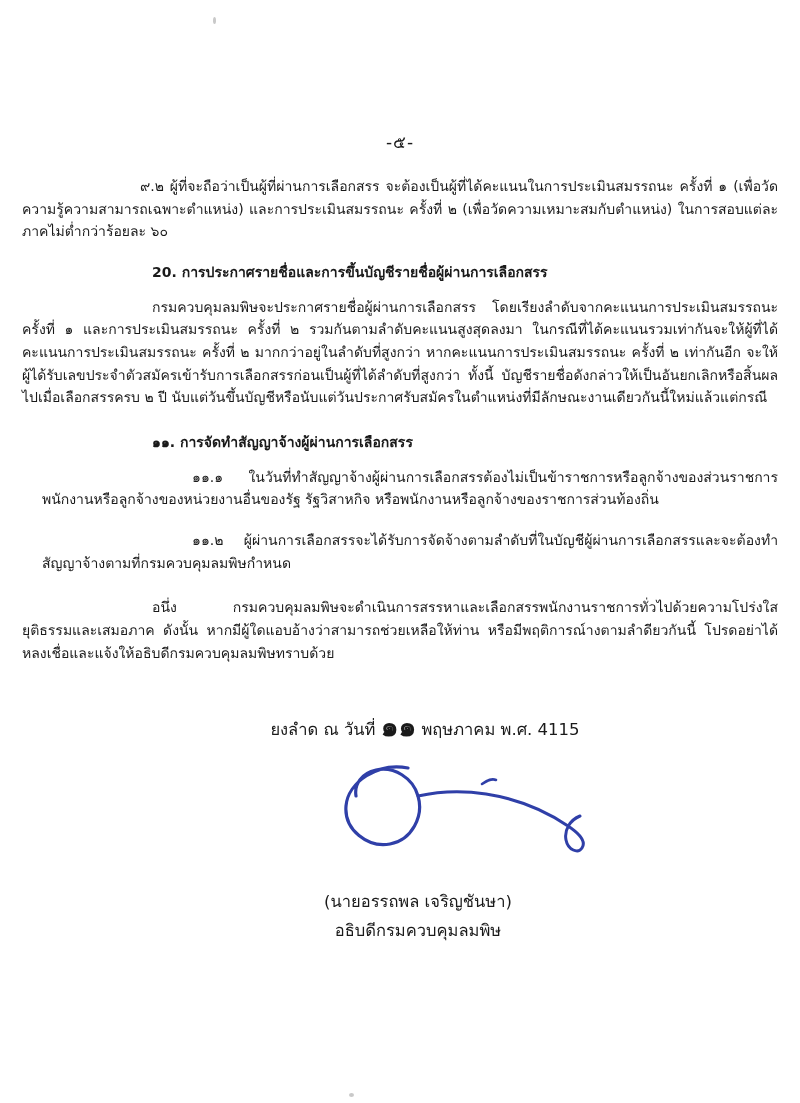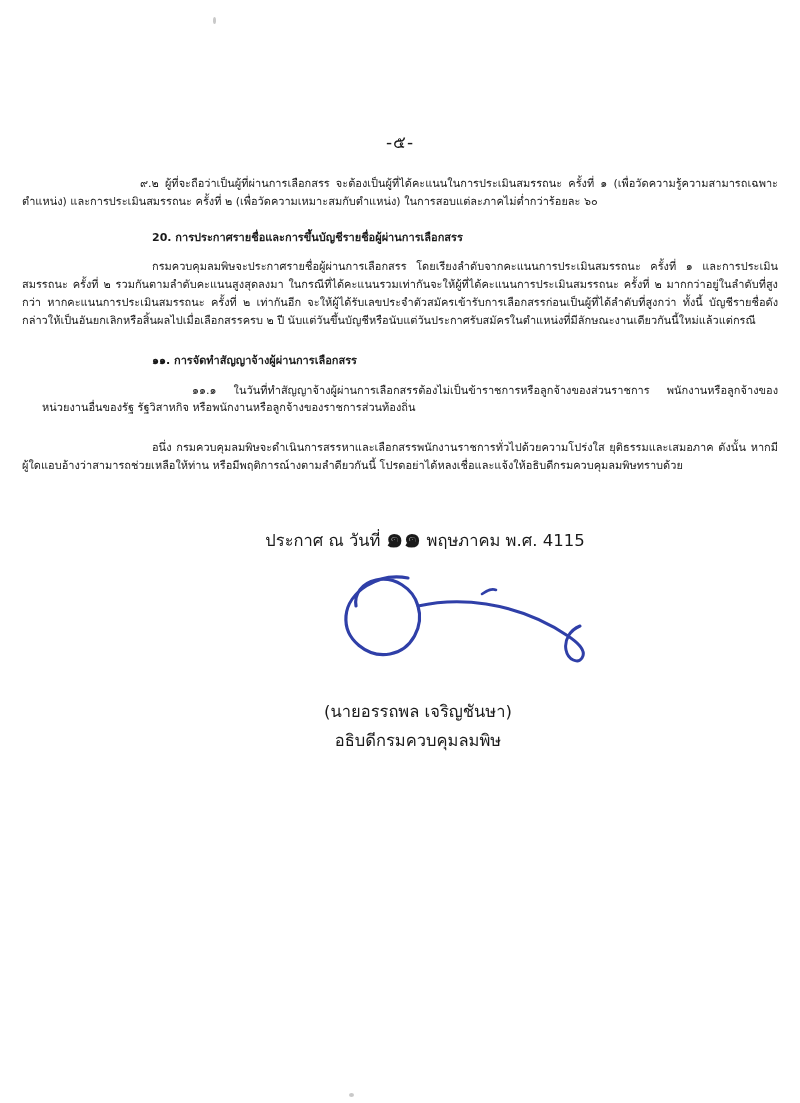--- a/index.html
+++ b/index.html
@@ -30,21 +30,21 @@
     letter-spacing: 1px;
   }
   .content {
     position: absolute;
     top: 175px;
     left: 22px;
     width: 756px;
   }
   p {
     margin: 0;
-    font-size: 11px;
+    font-size: 14px;
     line-height: 1.62;
     text-align: justify;
     text-justify: inter-word;
   }
   .indent-lg { text-indent: 118px; }
   .indent-md { text-indent: 130px; }
   .indent-xl { text-indent: 150px; margin-left: 20px; }
   .heading {
     font-weight: bold;
     text-indent: 130px;
@@ -102,25 +102,26 @@
     <p class="indent-lg">๙.๒ ผู้ที่จะถือว่าเป็นผู้ที่ผ่านการเลือกสรร จะต้องเป็นผู้ที่ได้คะแนนในการประเมินสมรรถนะ ครั้งที่ ๑ (เพื่อวัดความรู้ความสามารถเฉพาะตำแหน่ง) และการประเมินสมรรถนะ ครั้งที่ ๒ (เพื่อวัดความเหมาะสมกับตำแหน่ง) ในการสอบแต่ละภาคไม่ต่ำกว่าร้อยละ ๖๐</p>
 
     <p class="heading gap-md">20. การประกาศรายชื่อและการขึ้นบัญชีรายชื่อผู้ผ่านการเลือกสรร</p>
 
     <p class="indent-md gap-sm">กรมควบคุมลมพิษจะประกาศรายชื่อผู้ผ่านการเลือกสรร โดยเรียงลำดับจากคะแนนการประเมินสมรรถนะ ครั้งที่ ๑ และการประเมินสมรรถนะ ครั้งที่ ๒ รวมกันตามลำดับคะแนนสูงสุดลงมา ในกรณีที่ได้คะแนนรวมเท่ากันจะให้ผู้ที่ได้คะแนนการประเมินสมรรถนะ ครั้งที่ ๒ มากกว่าอยู่ในลำดับที่สูงกว่า หากคะแนนการประเมินสมรรถนะ ครั้งที่ ๒ เท่ากันอีก จะให้ผู้ได้รับเลขประจำตัวสมัครเข้ารับการเลือกสรรก่อนเป็นผู้ที่ได้ลำดับที่สูงกว่า ทั้งนี้ บัญชีรายชื่อดังกล่าวให้เป็นอันยกเลิกหรือสิ้นผลไปเมื่อเลือกสรรครบ ๒ ปี นับแต่วันขึ้นบัญชีหรือนับแต่วันประกาศรับสมัครในตำแหน่งที่มีลักษณะงานเดียวกันนี้ใหม่แล้วแต่กรณี</p>
 
     <p class="heading gap-lg">๑๑. การจัดทำสัญญาจ้างผู้ผ่านการเลือกสรร</p>
 
     <p class="indent-xl gap-sm">๑๑.๑ ในวันที่ทำสัญญาจ้างผู้ผ่านการเลือกสรรต้องไม่เป็นข้าราชการหรือลูกจ้างของส่วนราชการ พนักงานหรือลูกจ้างของหน่วยงานอื่นของรัฐ รัฐวิสาหกิจ หรือพนักงานหรือลูกจ้างของราชการส่วนท้องถิ่น</p>
 
+    <p class="indent-xl gap-md">๑๑.๒ ผู้ผ่านการเลือกสรรจะได้รับการจัดจ้างตามลำดับที่ในบัญชีผู้ผ่านการเลือกสรรและจะต้องทำสัญญาจ้างตามที่กรมควบคุมลมพิษกำหนด</p>
 
     <p class="indent-md gap-lg">อนึ่ง กรมควบคุมลมพิษจะดำเนินการสรรหาและเลือกสรรพนักงานราชการทั่วไปด้วยความโปร่งใส ยุติธรรมและเสมอภาค ดังนั้น หากมีผู้ใดแอบอ้างว่าสามารถช่วยเหลือให้ท่าน หรือมีพฤติการณ์างตามลำดียวกันนี้ โปรดอย่าได้หลงเชื่อและแจ้งให้อธิบดีกรมควบคุมลมพิษทราบด้วย</p>
 
     <p class="date-line">
-      <span>ประกาศ  ณ  วันที่</span>
+      <span>ยงลำด  ณ  วันที่</span>
       <span class="date-num">๑๑</span>
       <span>พฤษภาคม  พ.ศ. 4115</span>
     </p>
 
     <div class="signature-wrap">
       <div class="signature">
         <svg width="290" height="110" viewBox="0 0 290 110" fill="none" xmlns="http://www.w3.org/2000/svg">
           <path d="M76 12 C46 6, 16 26, 14 50 C12 74, 36 92, 58 88 C80 84, 92 60, 86 40 C81 22, 62 10, 44 14 C30 17, 22 28, 24 40" stroke="#2f3fa8" stroke-width="3.2" stroke-linecap="round" fill="none"></path>
           <path d="M86 40 C104 36, 128 34, 154 38 C186 43, 214 55, 236 70 C248 78, 254 86, 250 92 C246 98, 236 94, 234 84 C232 74, 238 64, 248 60" stroke="#2f3fa8" stroke-width="3" stroke-linecap="round" fill="none"></path>
           <path d="M150 28 C156 24, 160 22, 164 24" stroke="#2f3fa8" stroke-width="2.6" stroke-linecap="round" fill="none"></path>

